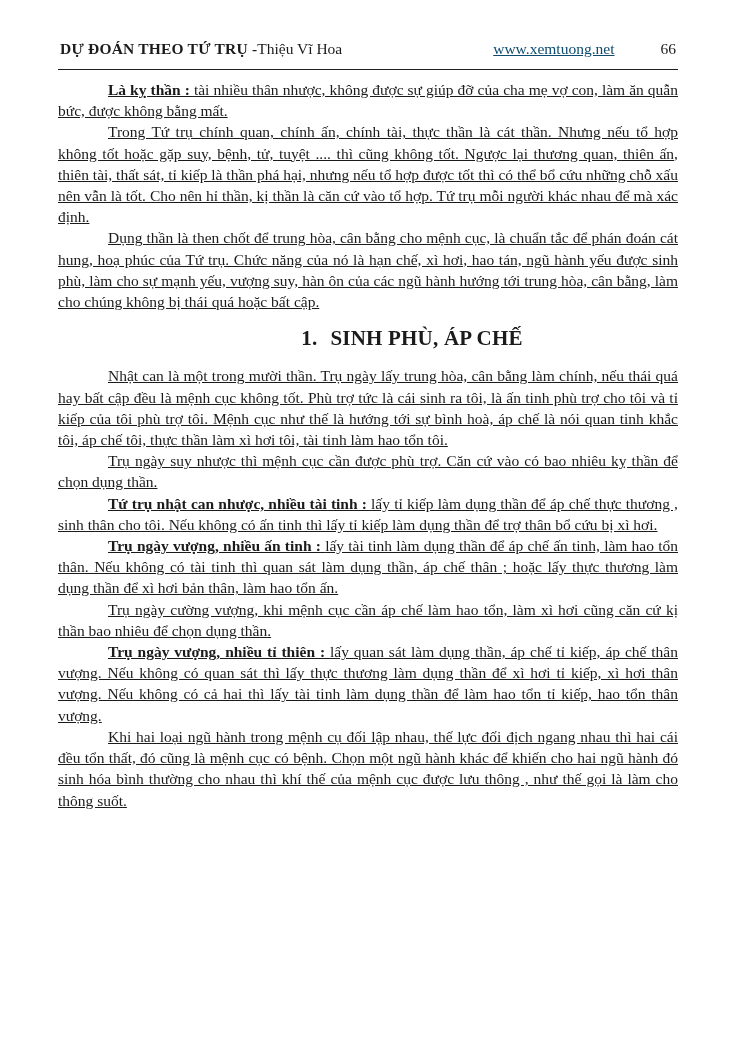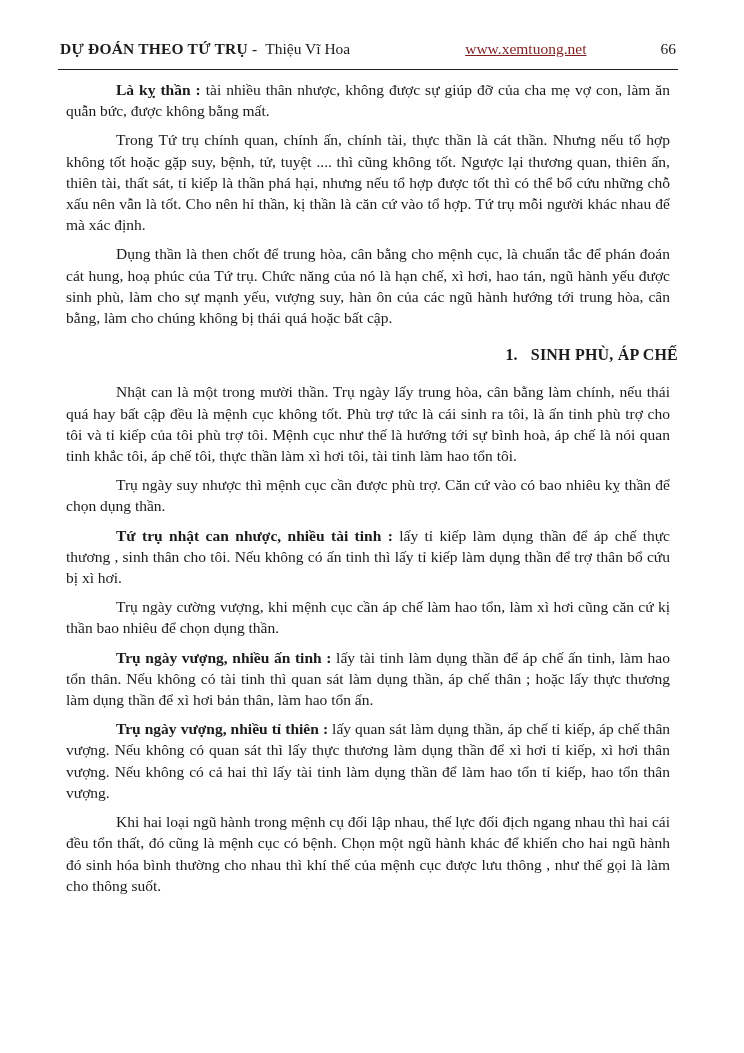--- a/index.html
+++ b/index.html
@@ -17,42 +17,42 @@
     height: 1053px;
     padding: 40px 66px 30px 58px;
   }
   .header {
     display: flex;
     align-items: baseline;
     font-size: 15.5px;
     padding: 0 2px 11px 2px;
     border-bottom: 1.6px solid #1f1f1f;
     white-space: nowrap;
-    gap: 8px;
   }
   .h-title { font-weight: bold; letter-spacing: 0.2px; }
   .h-author { }
-  .h-site { margin-left: auto; text-decoration: underline; color: #7f1d1d; }
-  .h-page { margin-left: 66px; }
+  .h-site { margin-left: auto; text-decoration: underline; color: #0c4a6e; }
+  .h-page { margin-left: 46px; }
   .body-text {
     margin-top: 9px;
     font-size: 15.5px;
     line-height: 21.2px;
     text-align: justify;
   }
   p.para {
-    margin: 8px;
+    margin: 0;
     text-indent: 50px;
+    text-decoration: underline;
   }
   .lead { font-weight: bold; }
   h2.sec {
-    font-size: 16px;
+    font-size: 21px;
     font-weight: bold;
     margin: 16px 0 16px 88px;
-    text-align: right;
+    text-align: center;
     text-indent: 0;
     letter-spacing: 0.2px;
   }
   h2.sec .num { margin-right: 13px; }
 </style>
 </head>
 <body>
 
 <div class="page">
 
@@ -74,23 +74,23 @@
 
     <h2 class="sec"><span class="num">1.</span><span>SINH PHÙ, ÁP CHẾ</span></h2>
 
     <p class="para"><span>Nhật can là một trong mười thần. Trụ ngày lấy trung hòa, cân bằng làm chính, nếu thái quá hay bất cập đều là mệnh cục không tốt. Phù trợ tức là cái sinh ra tôi, là ấn tinh phù trợ cho tôi và tỉ kiếp của tôi phù trợ tôi. Mệnh cục như thế là hướng tới sự bình hoà, áp chế là nói quan tinh khắc tôi, áp chế tôi, thực thần làm xì hơi tôi, tài tinh làm hao tổn tôi.</span></p>
 
     <p class="para"><span>Trụ ngày suy nhược thì mệnh cục cần được phù trợ. Căn cứ vào có bao nhiêu kỵ thần để chọn dụng thần.</span></p>
 
 
     <p class="para"><span class="lead">Tứ trụ nhật can nhược, nhiều tài tinh :  </span><span>lấy tỉ kiếp làm dụng thần để áp chế thực thương , sinh thân cho tôi. Nếu không có ấn tinh thì lấy tỉ kiếp làm dụng thần để trợ thân bổ cứu bị xì hơi.</span></p>
 
+    <p class="para"><span class="lead">Trụ ngày vượng, nhiều ấn tinh : </span><span>lấy tài tinh làm dụng thần để áp chế ấn tinh, làm hao tổn thân. Nếu không có tài tinh thì quan sát làm dụng thần, áp chế thân ; hoặc lấy thực thương làm dụng thần để xì hơi bản thân, làm hao tổn ấn.</span></p>
+
     <p class="para"><span>Trụ ngày cường vượng, khi mệnh cục cần áp chế làm hao tổn, làm xì hơi cũng căn cứ kị thần bao nhiêu để chọn dụng thần.</span></p>
-
-    <p class="para"><span class="lead">Trụ ngày vượng, nhiều ấn tinh : </span><span>lấy tài tinh làm dụng thần để áp chế ấn tinh, làm hao tổn thân. Nếu không có tài tinh thì quan sát làm dụng thần, áp chế thân ; hoặc lấy thực thương làm dụng thần để xì hơi bản thân, làm hao tổn ấn.</span></p>
 
     <p class="para"><span class="lead">Trụ ngày vượng, nhiều tỉ thiên :  </span><span>lấy quan sát làm dụng thần, áp chế tỉ kiếp, áp chế thân vượng. Nếu không có quan sát thì lấy thực thương làm dụng thần để xì hơi tỉ kiếp, xì hơi thân vượng. Nếu không có cả hai thì lấy tài tinh làm dụng thần để làm hao tổn tỉ kiếp, hao tổn thân vượng.</span></p>
 
 
     <p class="para"><span>Khi hai loại ngũ hành trong mệnh cụ đối lập nhau, thế lực đối địch ngang nhau thì hai cái đều tổn thất, đó cũng là mệnh cục có bệnh. Chọn một ngũ hành khác để khiến cho hai ngũ hành đó sinh hóa bình thường cho nhau thì khí thế của mệnh cục được lưu thông , như thế gọi là làm cho thông suốt.</span></p>
 
 
 
   </div>
 </div>

